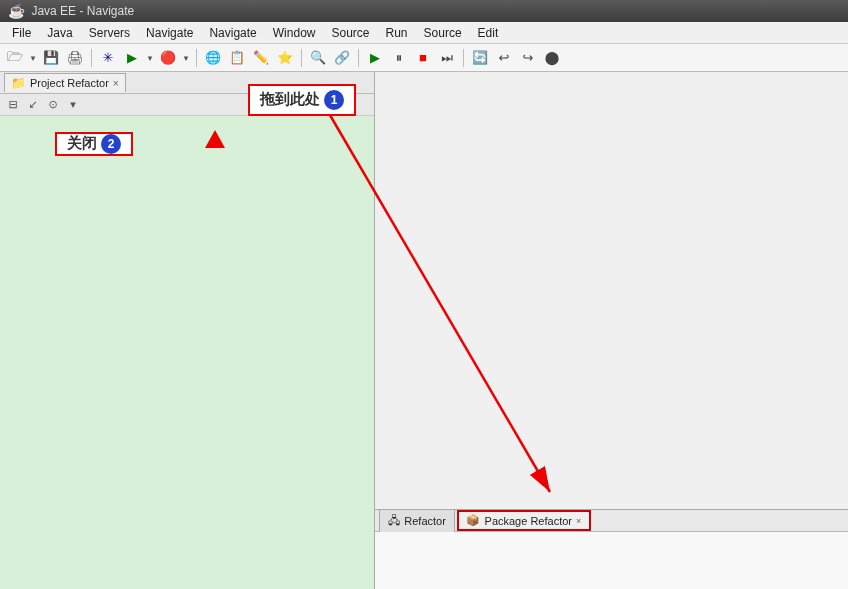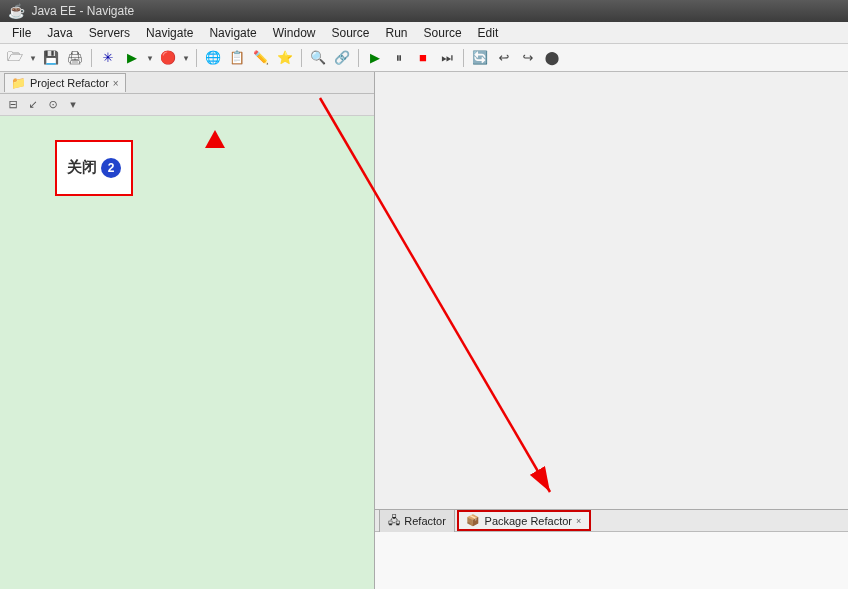--- a/index.html
+++ b/index.html
@@ -262,25 +262,25 @@
       font-size: 15px;
       font-weight: bold;
       color: #333;
       z-index: 11;
       white-space: nowrap;
     }
 
     
     .annot2 {
       position: absolute;
-      top: 140px;
+      top: 132px;
       left: 55px;
       background: white;
       border: 2.5px solid #e00;
-      padding: 16px 10px;
+      padding: 0 10px;
       font-size: 15px;
       font-weight: bold;
       color: #333;
       z-index: 11;
       white-space: nowrap;
       text-align: center;
     }
 
     .wrapper {
       position: relative;
@@ -388,20 +388,23 @@
           </div>
           <div class="bottom-content">
           </div>
         </div>
       </div>
 
     </div>
 
   </div>
 
+  <div class="annot1">
+    <span>拖到此处</span><span class="circle-badge">1</span>
+  </div>
 
   <div class="annot2">
     <span>关闭</span><span class="circle-badge">2</span>
   </div>
 
   <svg class="arrow-overlay" xmlns="http://www.w3.org/2000/svg">
     <defs>
       <marker id="arrowhead" markerWidth="10" markerHeight="7" refX="10" refY="3.5" orient="auto">
         <polygon points="0 0, 10 3.5, 0 7" fill="#e00"></polygon>
       </marker>

